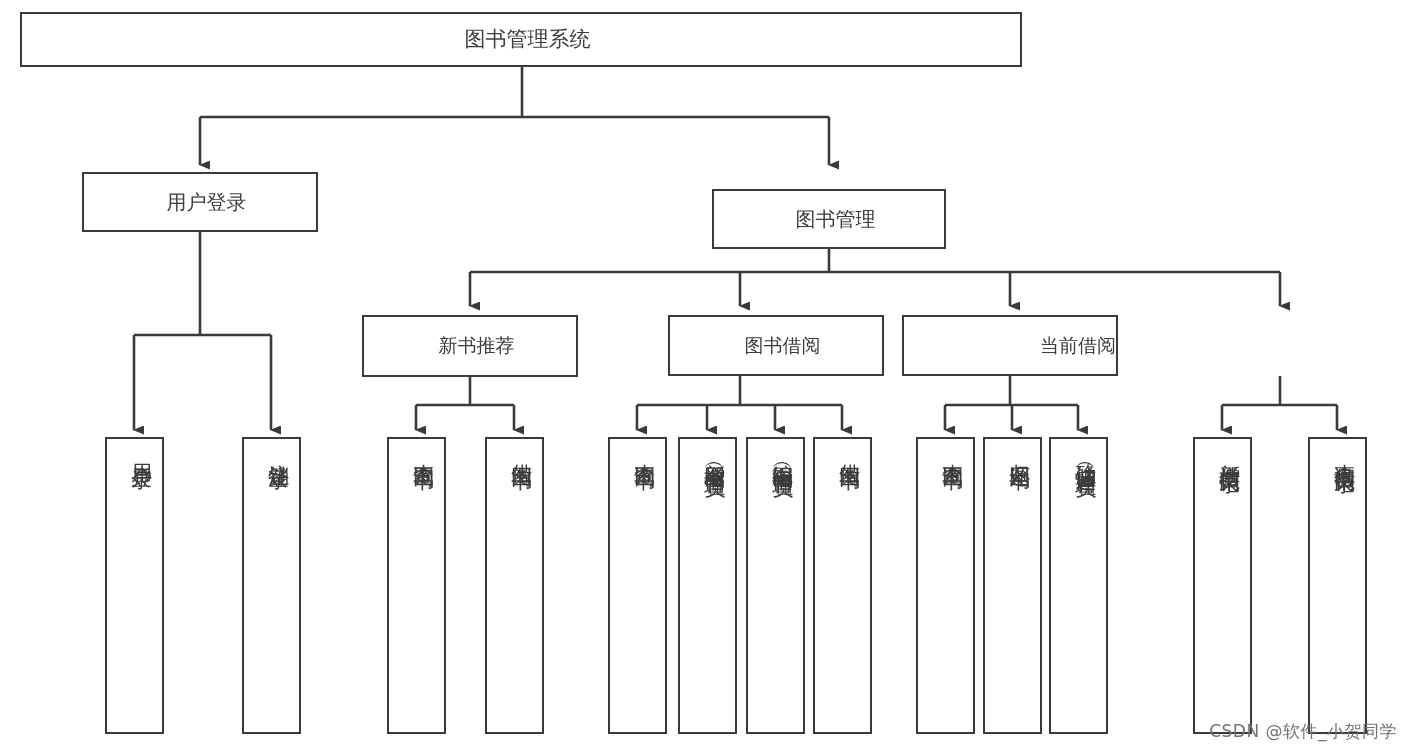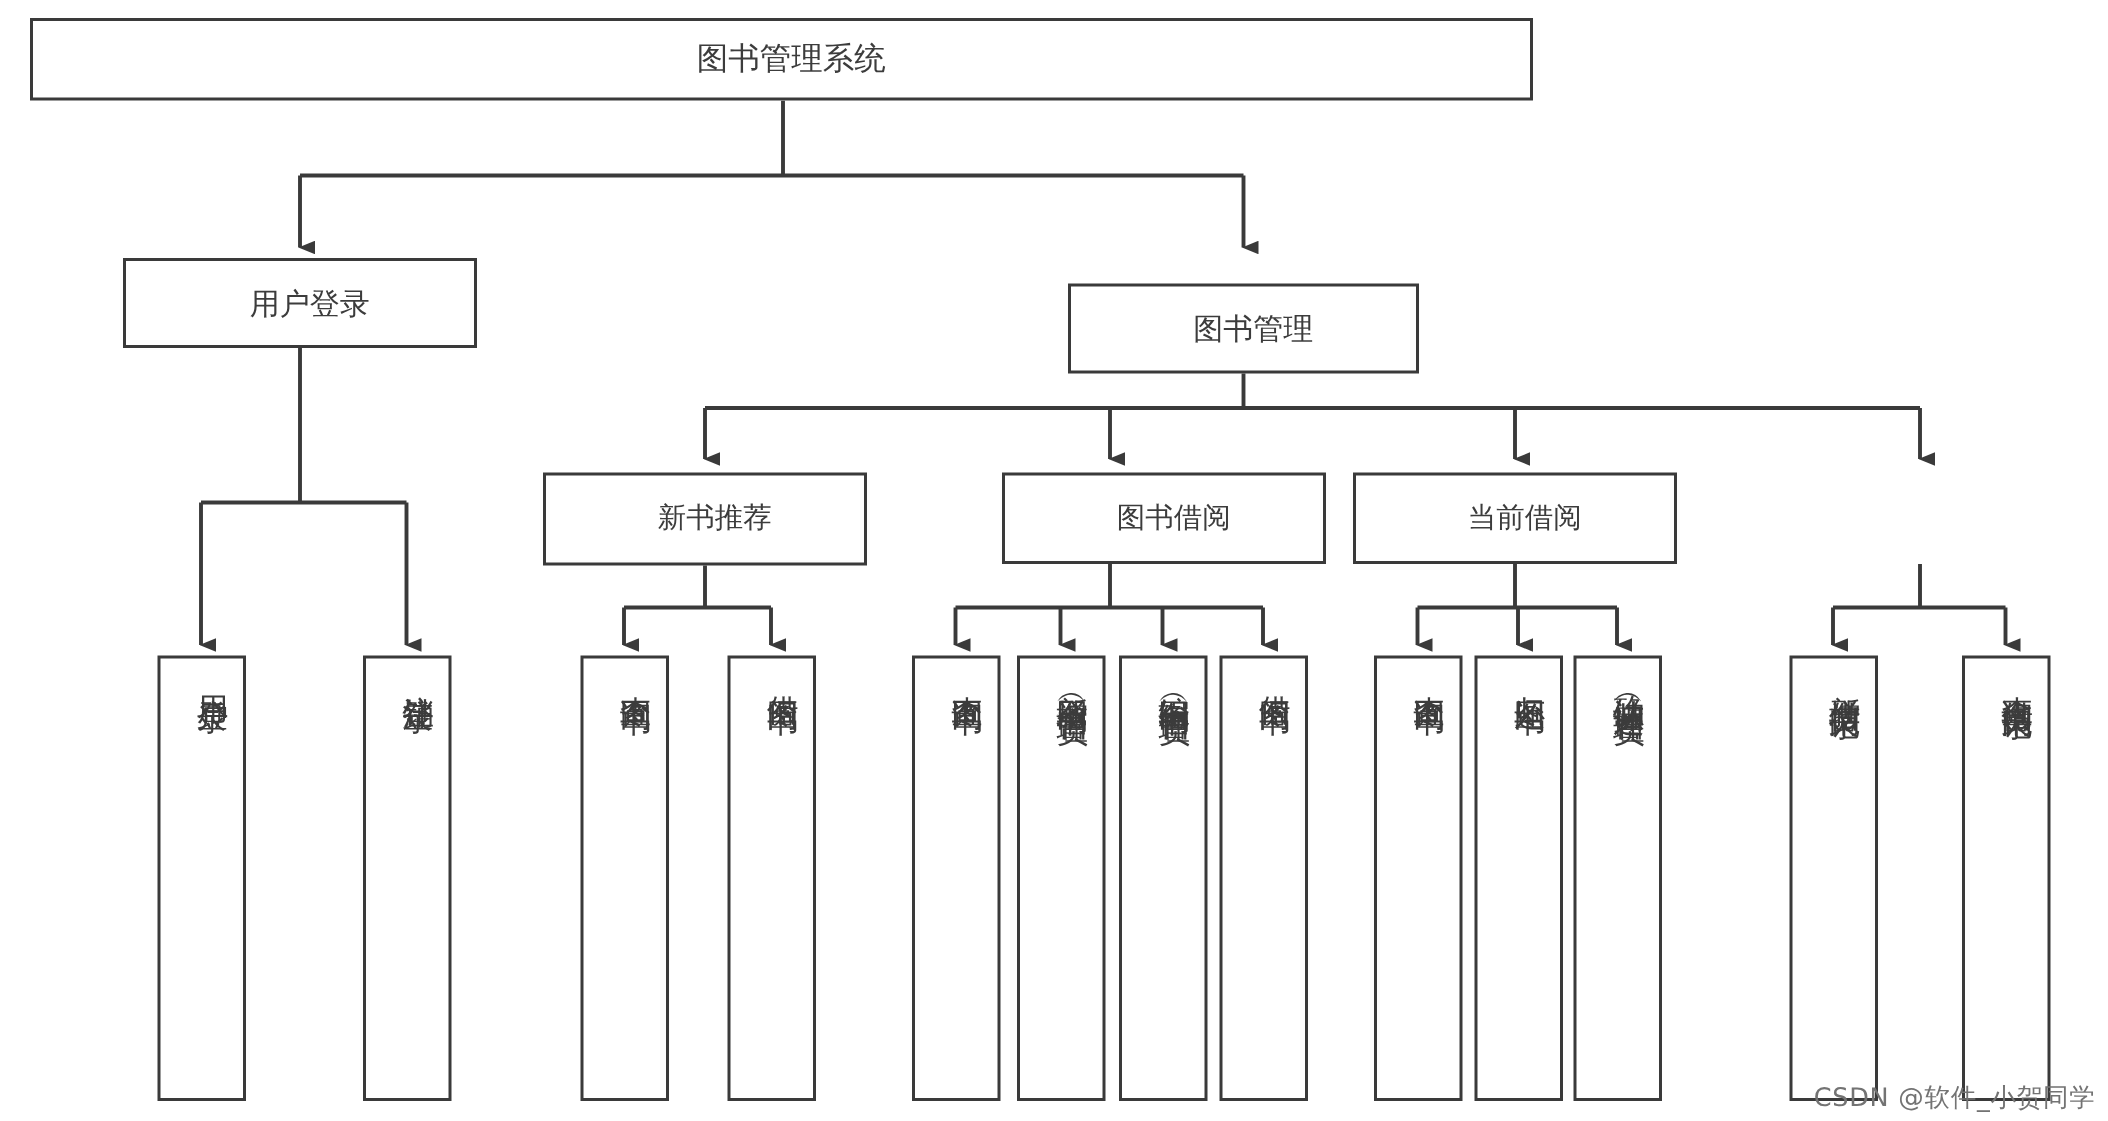--- a/index.html
+++ b/index.html
@@ -140,21 +140,21 @@
   <div class="node-box node-l1" style="left:712px; top:172px; width:234px; height:60px;margin-top:17px;">
     <span class="node-label">图书管理</span>
   </div>
 
   <div class="node-box node-l2" style="left:362px; top:315px; width:216px; height:62px;">
     <span class="node-label">新书推荐</span>
   </div>
   <div class="node-box node-l2" style="left:632px; top:315px; width:216px; height:61px;margin-left:36px;">
     <span class="node-label">图书借阅</span>
   </div>
-  <div class="node-box node-l2" style="left:902px; top:315px; width:216px; height:61px;">
+  <div class="node-box node-l2" style="left:902px; top:315px; width:216px; height:61px;justify-content:flex-end;">
     <span class="node-label">当前借阅</span>
   </div>
 
   <div class="node-box node-leaf" style="left:105px; top:437px; width:59px; height:297px;">
     <span class="node-label">用户登录</span>
   </div>
   <div class="node-box node-leaf" style="left:242px; top:437px; width:59px; height:297px;">
     <span class="node-label">注销登录</span>
   </div>
 

